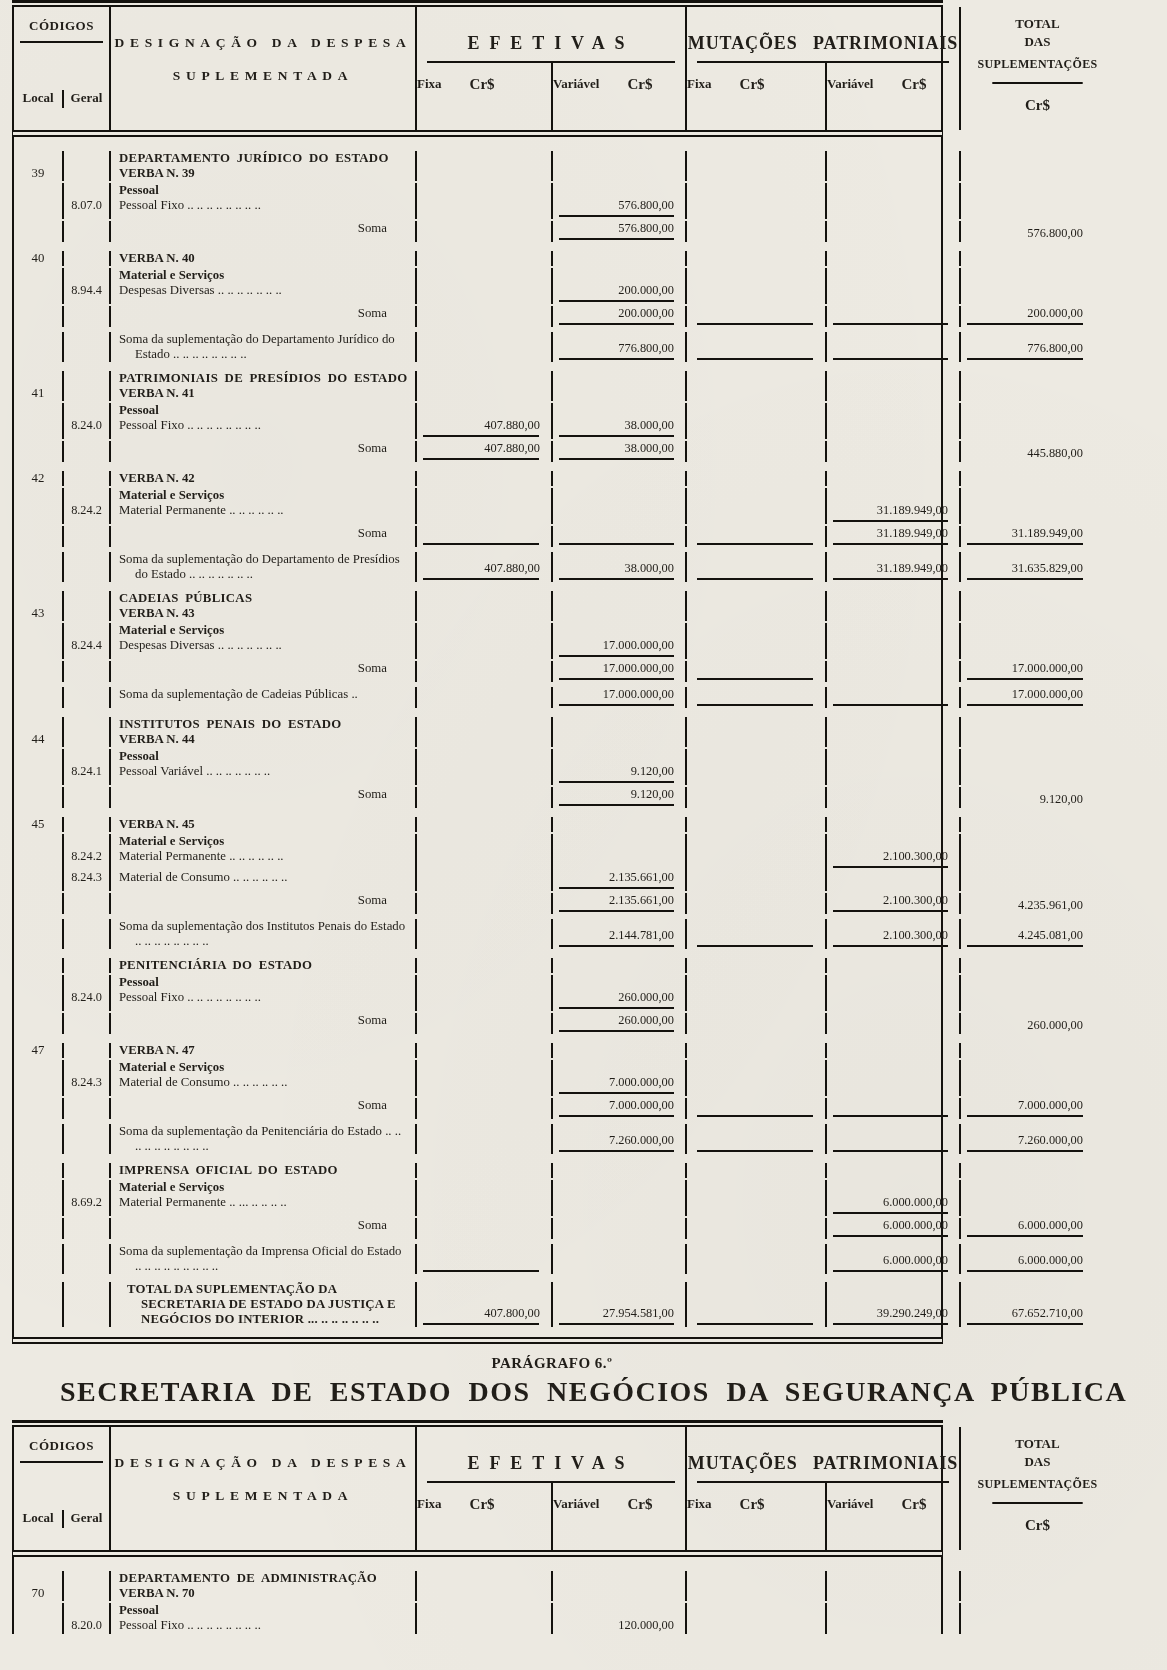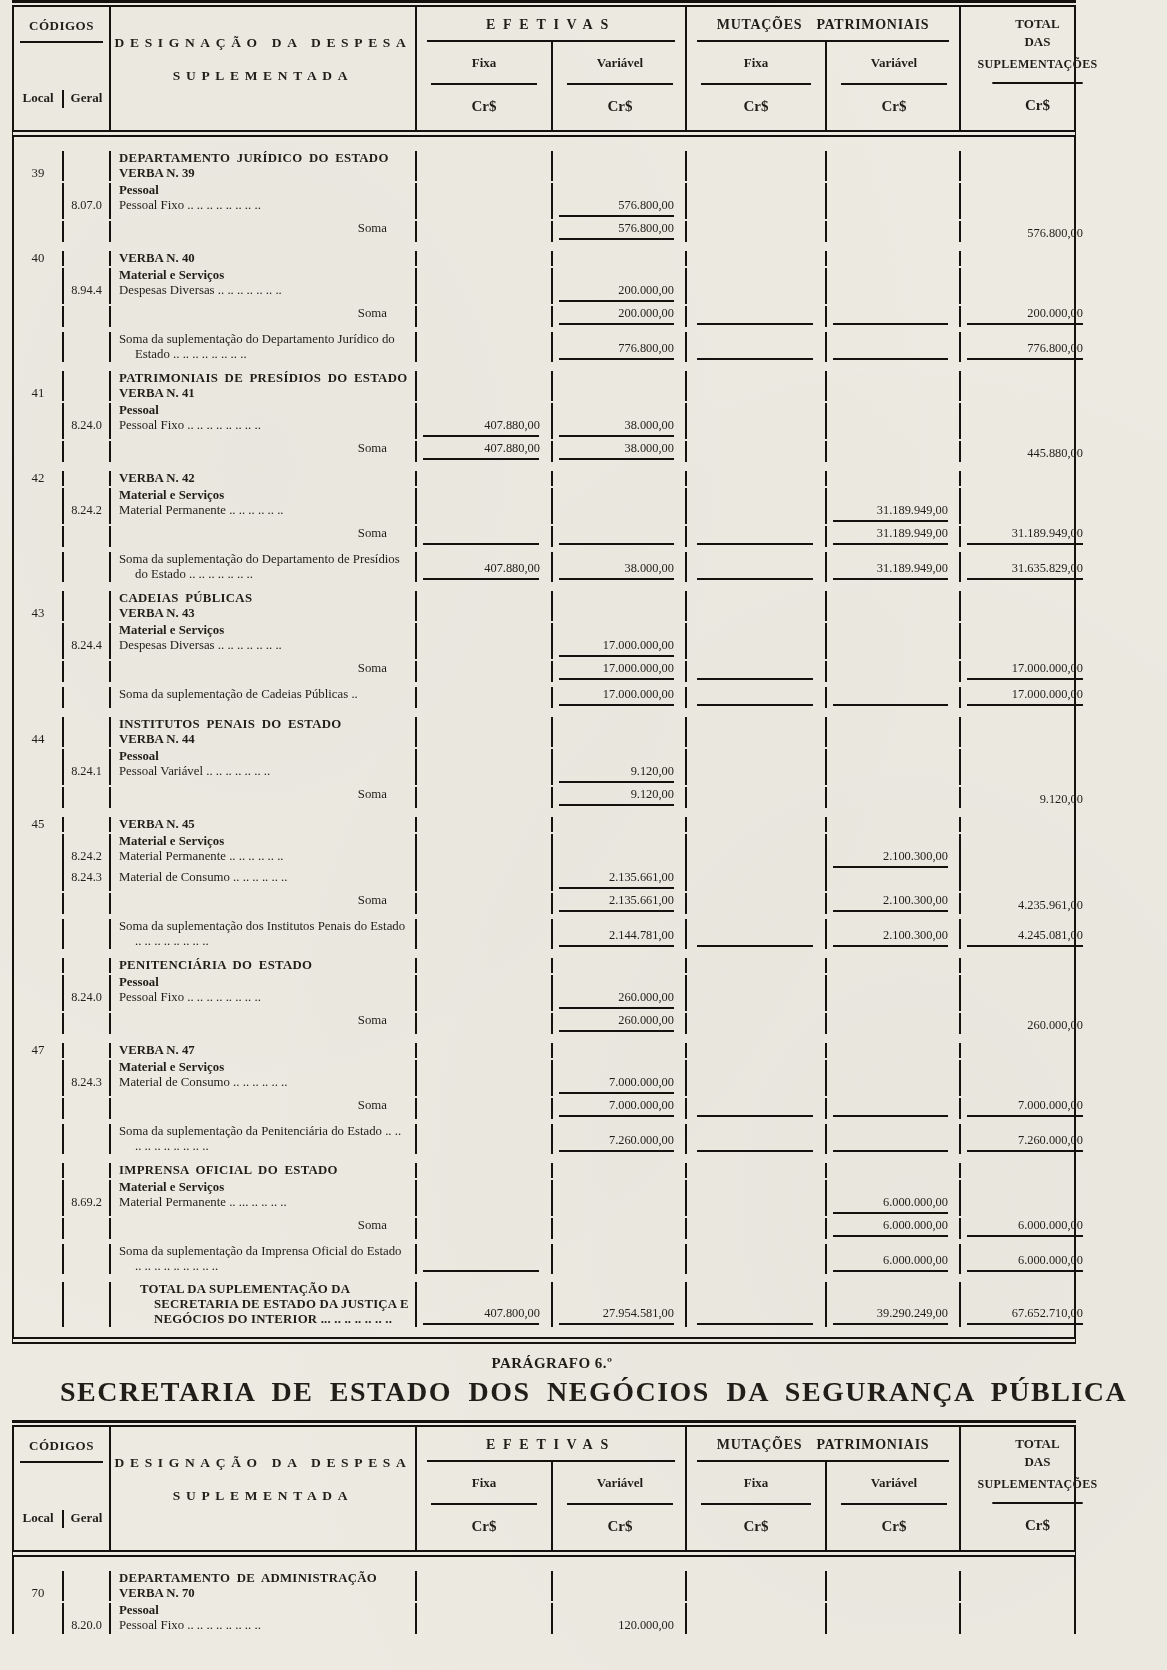--- a/index.html
+++ b/index.html
@@ -10,21 +10,21 @@
     width:1167px;height:1670px;overflow:hidden;
     background-color:var(--paper);
     background-image:
       radial-gradient(ellipse at 22% 28%, rgba(0,0,0,0.015), transparent 60%),
       radial-gradient(ellipse at 78% 72%, rgba(0,0,0,0.02), transparent 55%);
     color:var(--ink);
     font-family:"Liberation Serif","DejaVu Serif",serif;
     font-size:12.8px;
   }
   .sheet{position:relative;width:1167px;height:1670px;overflow:hidden;}
-  .table-block{margin-left:12px;width:1064px;border-top:3px solid var(--rule);padding-top:2px;}
+  .table-block{margin-left:12px;width:931px;border-top:3px solid var(--rule);padding-top:2px;}
   
   .thead{
     border-top:2px solid var(--rule);
     border-bottom:7px double var(--rule);
     border-left:2px solid var(--rule);
     border-right:2px solid var(--rule);
     display:grid;grid-template-columns:97px 306px 270px 274px 133px;
     height:132px;box-sizing:border-box;font-weight:700;
   }
   .thead *{box-sizing:border-box;}
@@ -32,28 +32,28 @@
   .hc:last-child{border-right:none;}
   .hc-codigos{display:flex;flex-direction:column;}
   .hc-cod-top{padding:11px 0 7px;text-align:center;font-size:13px;letter-spacing:.5px;}
   .hc-cod-rule{border-top:2px solid var(--rule);margin:0 6px;}
   .hc-cod-sub{flex:1;display:grid;grid-template-columns:50px 45px;align-items:end;padding-bottom:22px;text-align:center;font-size:13px;}
   .hc-local{border-right:2px solid var(--rule);padding-bottom:2px;}
   .hc-geral{padding-bottom:2px;}
   .hc-desig{display:flex;flex-direction:column;align-items:center;padding-top:28px;gap:17px;font-size:13.5px;}
   .hd-l1,.hd-l2{letter-spacing:.42em;white-space:nowrap;}
   .hc-group{display:flex;flex-direction:column;}
-  .hg-label{text-align:center;padding:10px 0 7px;font-size:14px;white-space:nowrap;}
+  .hg-label{text-align:center;padding:26px 0 7px;font-size:18px;white-space:nowrap;}
   .sp-wide{letter-spacing:.55em;}
   .sp-word{word-spacing:10px;letter-spacing:.05em;}
   .hg-rule{border-top:2px solid var(--rule);margin:0 10px;}
   .hg-subs{flex:1;display:grid;}
   .hc-efetivas .hg-subs{grid-template-columns:136px 134px;}
   .hc-mutacoes .hg-subs{grid-template-columns:140px 134px;}
-  .hg-sub{display:flex;flex-direction:column;}
+  .hg-sub{display:flex;flex-direction:row;}
   .hg-sub:first-child{border-right:2px solid var(--rule);}
   .hg-sub-label{text-align:center;margin-top:13px;font-size:13px;}
   .hg-sub-rule{border-top:2px solid var(--rule);margin:12px 14px 0;}
   .hg-crs{text-align:center;margin-top:13px;font-size:15px;}
   .hc-total{display:flex;flex-direction:column;align-items:center;font-size:13px;padding-left:20px;}
   .ht-l1{margin-top:9px;}
   .ht-l2{margin-top:2px;}
   .ht-l3{margin-top:7px;font-size:12px;letter-spacing:.03em;}
   .hc-total .hg-sub-rule{width:100%;margin:10px 0 0;border-top:2px solid var(--rule);transform:scaleX(.8);}
   
@@ -63,21 +63,21 @@
   .c{border-right:2px solid var(--rule);box-sizing:border-box;min-height:15px;}
   .c:last-child{border-right:none;}
   .c-local{text-align:center;font-size:12.8px;}
   .c-geral{text-align:center;font-size:12.3px;}
   .c-desc{padding:0 6px 0 8px;}
   .d-dept span{font-weight:700;letter-spacing:.3px;word-spacing:3px;}
   .d-dept{padding-left:32px;text-indent:-24px;}
   .d-verba span,.d-cat span{font-weight:700;}
   .d-soma{text-align:right;padding-right:28px;}
   .d-sumline{padding-left:24px;text-indent:-16px;}
-  .d-total{padding-left:30px;text-indent:-14px;margin-left:13px;}
+  .d-total{padding-left:30px;text-indent:-14px;}
   .d-total span{font-weight:700;letter-spacing:.2px;}
   .c-val{display:flex;flex-direction:column;justify-content:flex-end;align-items:flex-end;padding:0 11px 1px 6px;font-size:12.4px;}
   .rule{width:100%;max-width:116px;border-top:2px solid var(--rule);margin:2px 1px 1px auto;}
   
   .r-dept{margin-top:8px;}
   .r-verba{margin-top:1px;}
   .r-dept+.r-verba{margin-top:0;}
   .r-cat{margin-top:2px;}
   .r-soma{margin-top:2px;margin-bottom:1px;}
   .r-sumline{margin-top:5px;}

